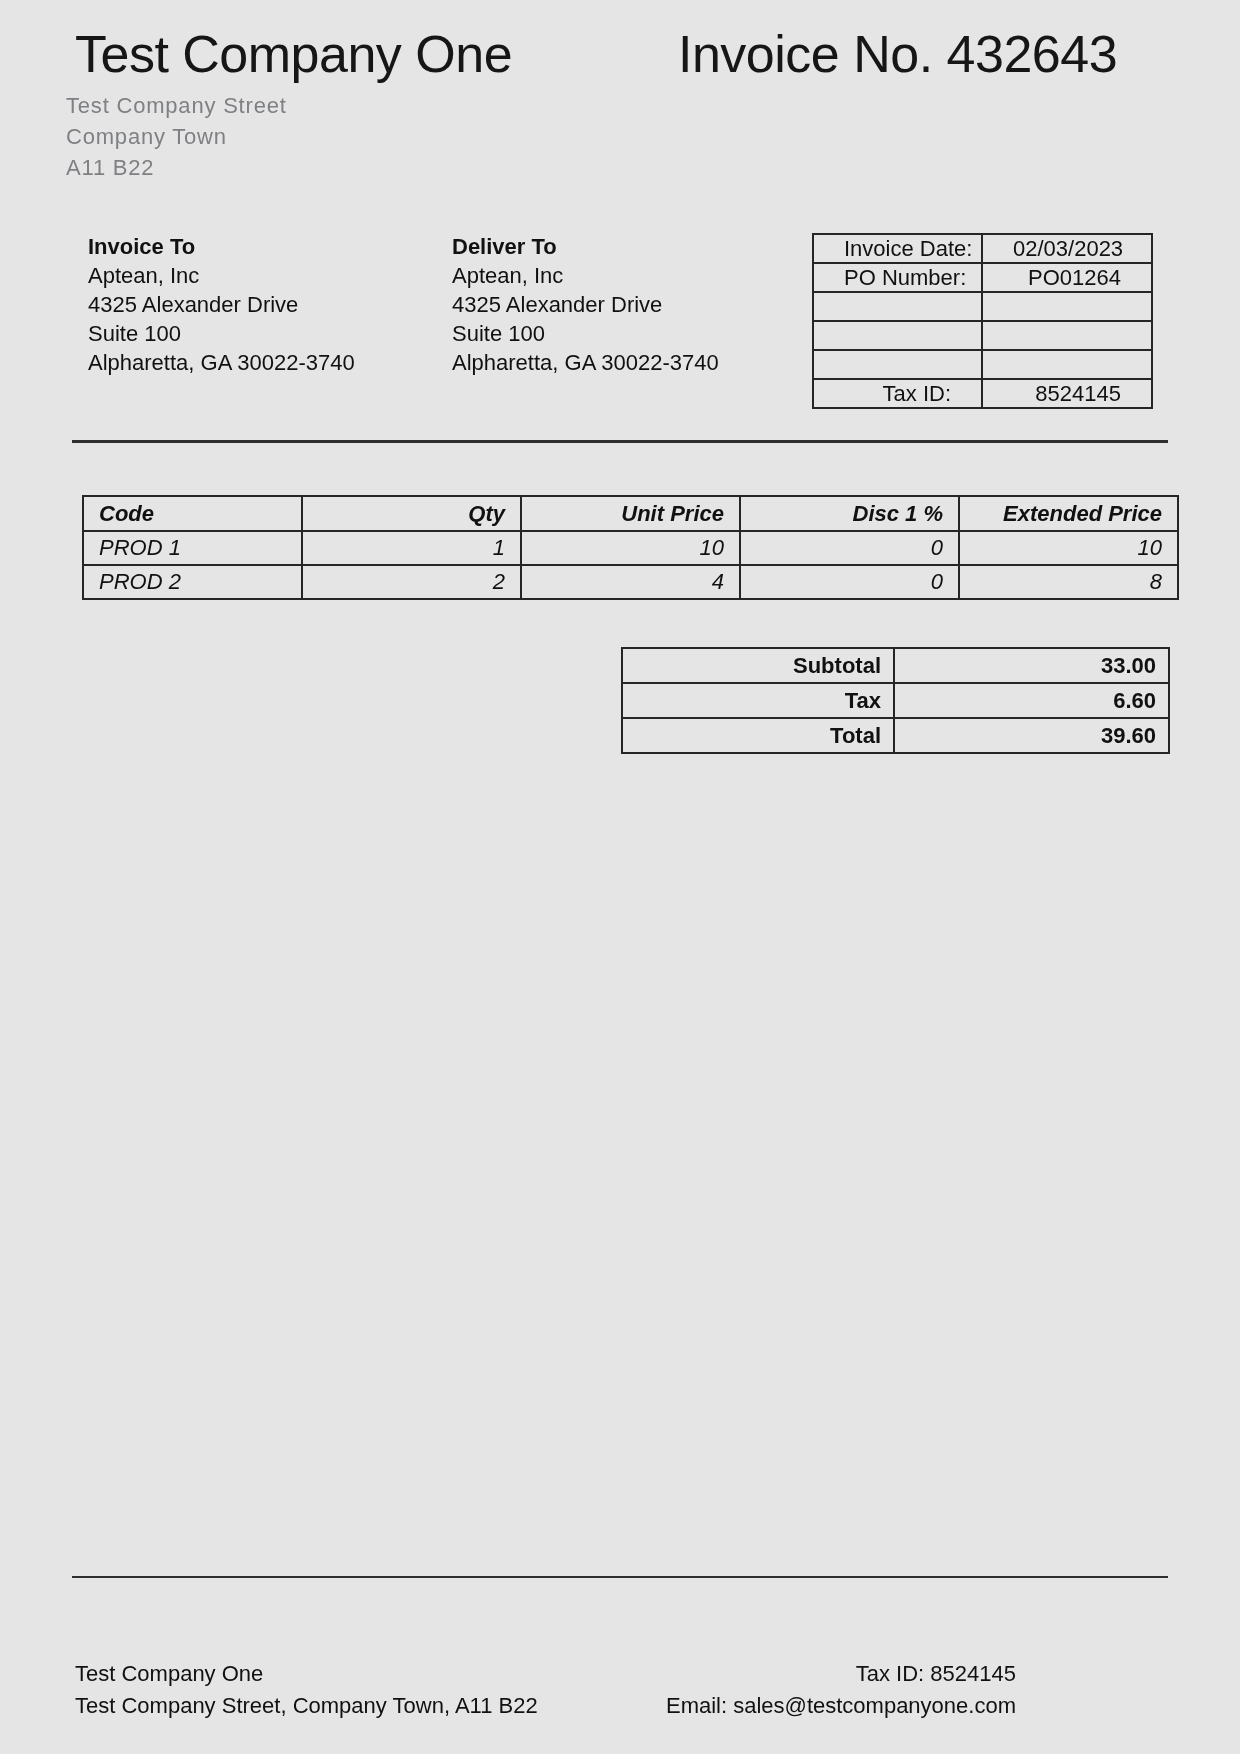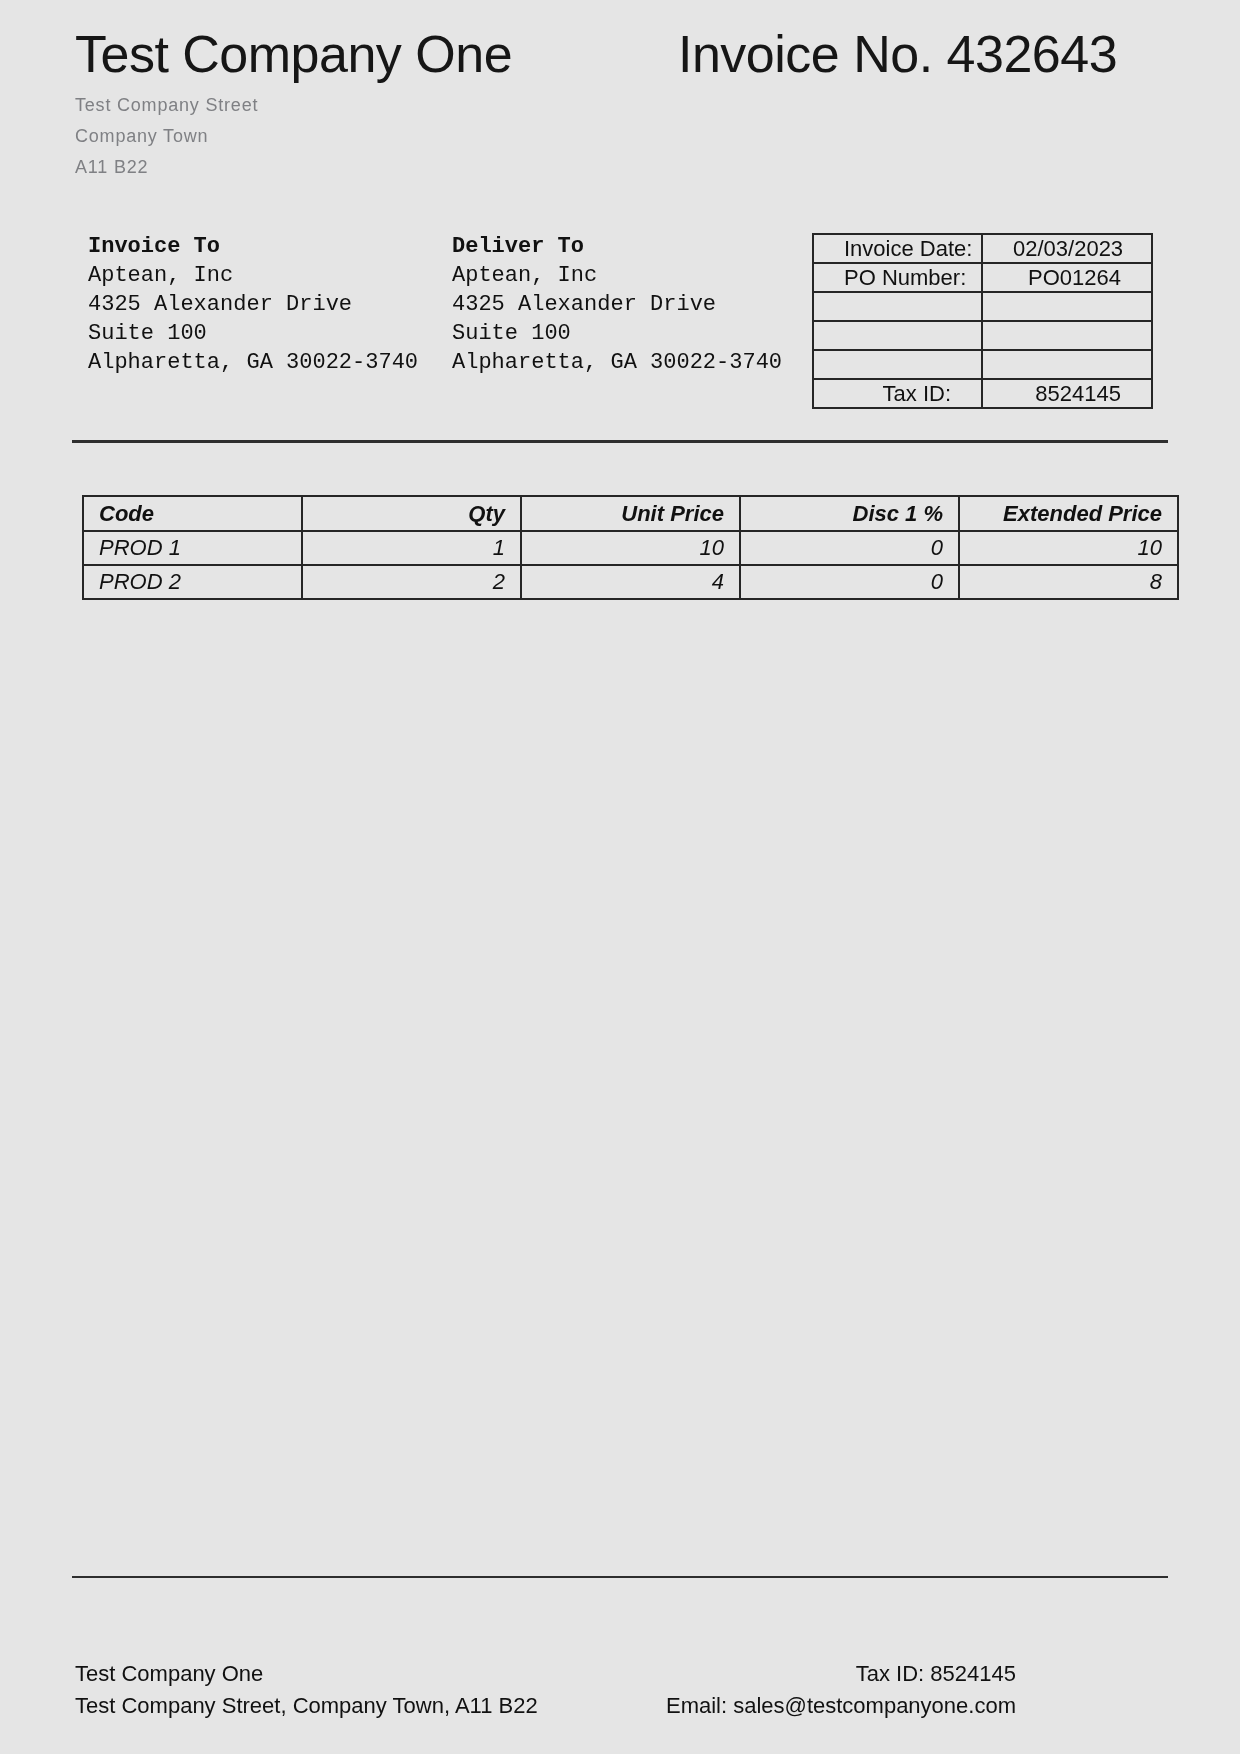--- a/index.html
+++ b/index.html
@@ -19,27 +19,27 @@
     position: absolute; left: 75px; top: 24px;
     font-size: 52px; font-weight: 300; letter-spacing: -0.5px;
     color: #161616; white-space: nowrap;
   }
   .invoice-no {
     position: absolute; left: 678px; top: 24px;
     font-size: 52px; font-weight: 300; letter-spacing: -0.5px;
     color: #161616; white-space: nowrap;
   }
   .company-address {
-    position: absolute; left: 75px; top: 90px;
-    font-size: 18px; line-height: 31px; letter-spacing: 0.8px;
+    position: absolute; left: 66px; top: 90px;
+    font-size: 22px; line-height: 31px; letter-spacing: 0.8px;
     color: #7f8084;
   }
 
   
-  .party { position: absolute; top: 232px; font-size: 22px; line-height: 29px; color: #111; font-family: Liberation Mono, monospace; }
+  .party { position: absolute; top: 232px; font-size: 22px; line-height: 29px; color: #111; }
   .party .heading { font-weight: bold; }
   .party-invoice { left: 88px; }
   .party-deliver { left: 452px; }
 
   
   table { border-collapse: collapse; table-layout: fixed; }
   td, th { border: 2px solid #262626; font-size: 22px; color: #111; overflow: hidden; white-space: nowrap; }
 
   
   .info-table { position: absolute; left: 812px; top: 233px; width: 341px; }
@@ -172,20 +172,40 @@
     <tr>
       <td class="l">PROD 2</td>
       <td class="r">2</td>
       <td class="r">4</td>
       <td class="r">0</td>
       <td class="r">8</td>
     </tr>
   </tbody>
     </table>
 
+  <table class="totals-table">
+    <colgroup>
+        <col class="t-label">
+        <col>
+      </colgroup>
+    <tbody>
+        <tr>
+      <td>Subtotal</td>
+      <td>33.00</td>
+    </tr>
+    <tr>
+      <td>Tax</td>
+      <td>6.60</td>
+    </tr>
+    <tr>
+      <td>Total</td>
+      <td>39.60</td>
+    </tr>
+  </tbody>
+    </table>
 
   <div class="rule-bottom"></div>
 
   <div class="footer-left">
     <div>Test Company One</div>
     <div>Test Company Street, Company Town, A11 B22</div>
   </div>
 
   <div class="footer-right">
     <div>Tax ID: 8524145</div>

